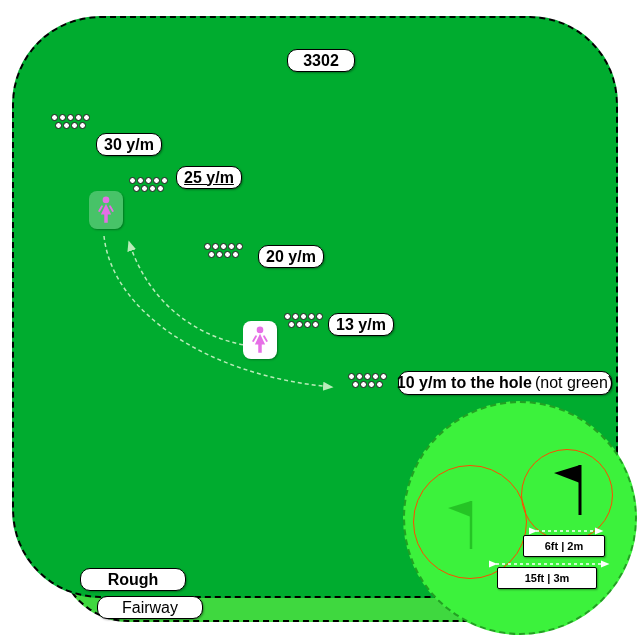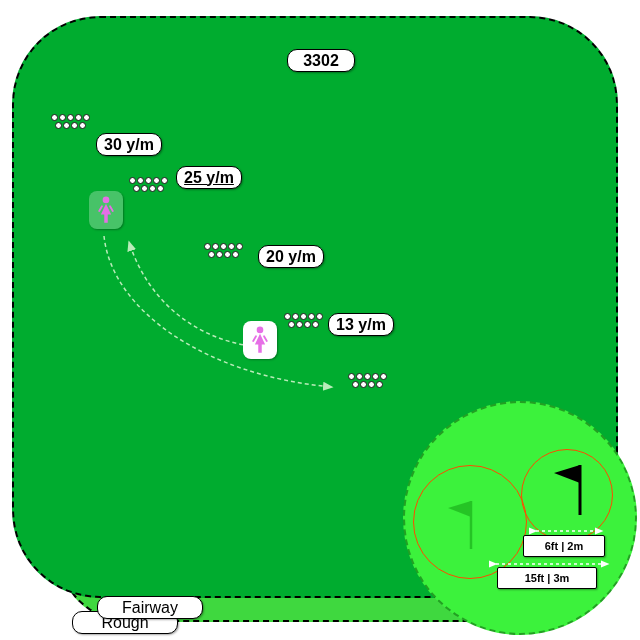--- a/index.html
+++ b/index.html
@@ -147,20 +147,24 @@
         <span class="ball"></span>
         <span class="ball"></span>
       </div>
       <div class="ball-row">
         <span class="ball"></span>
         <span class="ball"></span>
         <span class="ball"></span>
         <span class="ball"></span>
       </div>
     </div>
+  <div class="pill" style="left:398px;top:371px;width:212px;height:22px;">
+    <span>10 y/m to the hole</span>
+    <span class="normal">(not green)</span>
+  </div>
 
   <div class="tile ghosted" style="left:89px;top:191px;">
     <svg width="22" height="32" viewBox="0 0 24 32">
       <circle cx="12" cy="5" r="3.6" fill="#E66FE6"></circle>
       <path d="M12 9.2 L17.6 21 H13.9 V30 H10.1 V21 H6.4 Z" fill="#E66FE6"></path>
       <line x1="7.6" y1="12" x2="4.6" y2="17" stroke="#E66FE6" stroke-width="2" stroke-linecap="round"></line>
       <line x1="16.4" y1="12" x2="19.4" y2="17" stroke="#E66FE6" stroke-width="2" stroke-linecap="round"></line>
     </svg>
   </div>
   <div class="tile solid" style="left:243px;top:321px;">
@@ -197,20 +201,20 @@
     </svg>
 
     <div class="pill inset-pill" style="left:118px;top:132px;width:80px;height:20px;">
       <span>6ft | 2m</span>
     </div>
     <div class="pill inset-pill" style="left:92px;top:164px;width:98px;height:20px;">
       <span>15ft | 3m</span>
     </div>
   </div>
 
-  <div class="pill" style="left:72px;top:568px;width:104px;height:21px;font-weight:normal;margin-top:43px;">
+  <div class="pill" style="left:80px;top:568px;width:104px;height:21px;font-weight:bold;">
     <span>Rough</span>
   </div>
   <div class="pill" style="left:97px;top:596px;width:104px;height:21px;font-weight:normal;justify-content:center;">
     <span>Fairway</span>
   </div>
 
 </div>
 
 </body></html>

